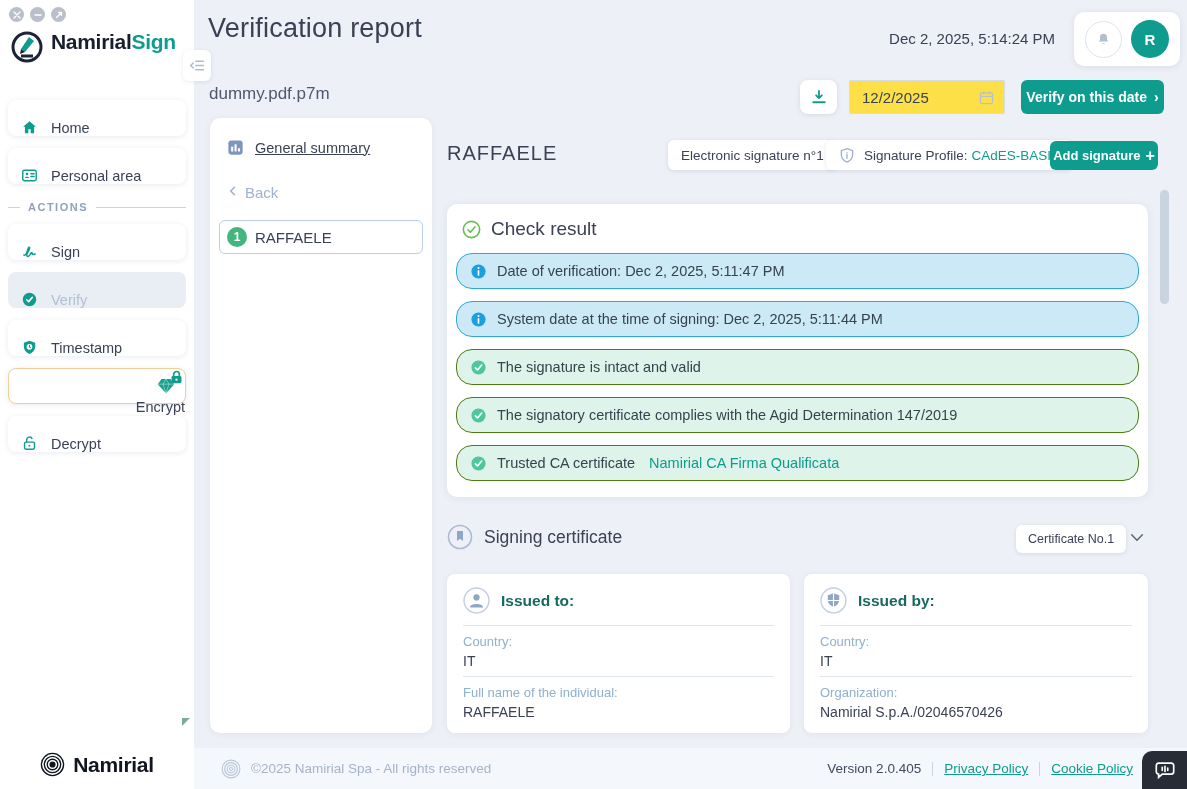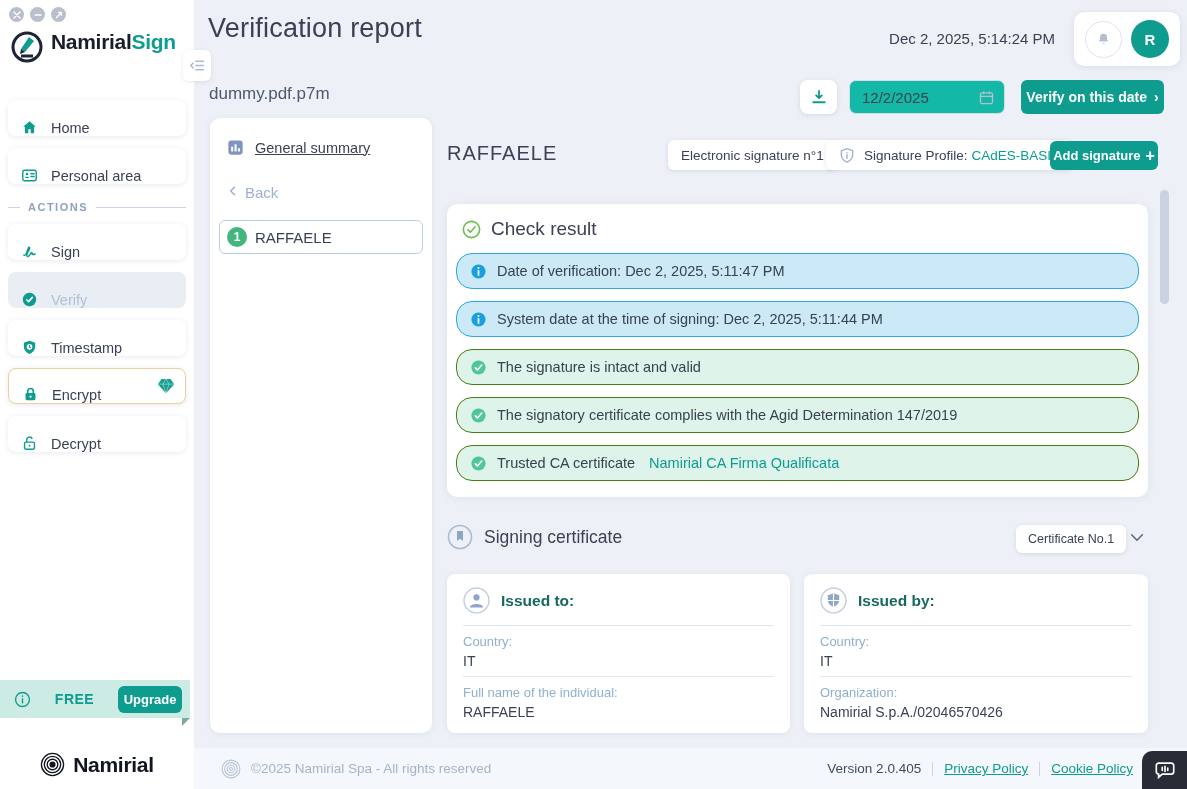--- a/index.html
+++ b/index.html
@@ -18,21 +18,21 @@
   .logo-row { position:absolute; left:10px; top:30px; display:flex; gap:7px; }
   .logo-text { font-size:21px; font-weight:800; color:#171e2c; letter-spacing:-0.3px; }
   .logo-text .accent { color:#0d9c8d; }
   .nav { position:absolute; left:8px; right:8px; top:100px; }
   .nav-item {
     height:36px; margin-bottom:12px; border-radius:8px; background:#fff;
     box-shadow:0 1px 5px rgba(60,80,120,.12); display:flex; align-items:flex-end;
     gap:13px; padding-left:13px; font-size:14.5px; color:#3b4256; cursor:pointer; position:relative;
   }
   .nav-item.active { background:#e9edf4; box-shadow:none; color:#b1c0d5; }
-  .nav-item.premium { border:1px solid #f0cf9a; }
+  .nav-item.premium { border:1px solid #f0cf9a;flex-direction:column; }
   .nav-item .gem { position:absolute; right:10px; top:9px; }
   .actions-sep { display:flex; align-items:center; margin:16px 0 10px; height:14px; }
   .actions-sep .dash { width:12px; border-top:1px solid #c9d5e6; }
   .actions-sep .lbl { font-size:11px; font-weight:700; letter-spacing:1.5px; color:#8ea2bf; margin:0 8px; }
   .actions-sep .line { flex:1; border-top:1px solid #c9d5e6; }
   .plan-banner {
     position:absolute; left:0; top:680px; width:190px; height:38px; background:#cdebe5;
     display:flex; align-items:center; padding:0 8px 0 14px; z-index:4;
   }
   .plan-label { flex:1; text-align:center; color:#0d9c8d; font-weight:700; font-size:14px; letter-spacing:.5px; }
@@ -52,21 +52,21 @@
   .user-card {
     position:absolute; right:7px; top:12px; width:106px; height:54px; background:#fff; border-radius:10px;
     box-shadow:0 1px 6px rgba(40,60,100,.10); display:flex; align-items:center; justify-content:center; gap:9px; z-index:2;
   }
   .bell-wrap { width:37px; height:37px; border-radius:50%; border:1px solid #dee4ee; display:flex; align-items:center; justify-content:center; cursor:pointer; }
   .avatar { width:38px; height:38px; border-radius:50%; background:#0d9c8d; color:#fff; font-size:15px; font-weight:700; display:flex; align-items:center; justify-content:center; cursor:pointer; }
 
   
   .filename { position:absolute; left:209px; top:84px; font-size:17px; color:#4e596f; }
   .download-btn { position:absolute; left:800px; top:80px; width:37px; height:34px; background:#fff; border:none; border-radius:8px; box-shadow:0 1px 5px rgba(60,80,120,.14); display:flex; align-items:center; justify-content:center; cursor:pointer; }
-  .date-box { position:absolute; left:849px; top:80px; width:156px; height:34px; background:#14b8a6; border:1px solid #d5dce6; border-radius:7px; }
+  .date-box { position:absolute; left:849px; top:80px; width:156px; height:34px; background:#fde047; border:1px solid #d5dce6; border-radius:2px; }
   .date-box input { width:100%; height:100%; border:none; outline:none; background:transparent; font-family:inherit; font-size:15px; color:#3a4154; padding:0 34px 0 12px; }
   .date-box .cal { position:absolute; right:9px; top:8px; }
   .verify-btn { position:absolute; left:1021px; top:80px; width:143px; height:34px; background:#0d9c8d; border:none; border-radius:6px; color:#fff; font-size:14px; font-weight:600; font-family:inherit; display:flex; align-items:center; justify-content:center; gap:7px; cursor:pointer; }
 
   
   .nav-panel { position:absolute; left:210px; top:118px; width:222px; height:615px; background:#fff; border-radius:10px; box-shadow:0 1px 6px rgba(40,60,100,.07); }
   .gs-row { display:flex; align-items:center; gap:10px; padding:20px 0 0 16px; cursor:pointer; }
   .gs-row .lbl { font-size:14.5px; font-weight:500; color:#3b4256; text-decoration:underline; }
   .back-row { display:flex; gap:5px; margin:27px 0 0 16px; color:#9eb2cd; font-size:15px; cursor:pointer; }
   .signer-item { margin:19px 9px 0; height:34px; border:1px solid #b9cdea; border-radius:6px; display:flex; align-items:center; gap:8px; padding-left:7px; cursor:pointer; background:#fff; }
@@ -227,31 +227,20 @@
         <svg width="17" height="17" viewBox="0 0 24 24" fill="none" stroke="#0d9c8d" stroke-width="2">
           <path d="M8 10V7a4 4 0 017.8-1.3"></path>
           <rect x="5" y="10" width="14" height="10" rx="2"></rect>
           <circle cx="12" cy="15" r="1.4" fill="#0d9c8d" stroke="none"></circle>
         </svg>
       </span>
       <span>Decrypt</span>
     </div>
   </nav>
 
-  <div class="plan-banner">
-    <span>
-      <svg width="17" height="17" viewBox="0 0 20 20" fill="none" stroke="#0d9c8d" stroke-width="1.6">
-        <circle cx="10" cy="10" r="8.2"></circle>
-        <path d="M10 9v5" stroke-linecap="round"></path>
-        <circle cx="10" cy="6" r="1" fill="#0d9c8d" stroke="none"></circle>
-      </svg>
-    </span>
-    <span class="plan-label">FREE</span>
-    <button class="upgrade-btn">Upgrade</button>
-  </div>
   <div class="plan-fold"></div>
 
   <div class="sidebar-brand">
     <span>
       <svg width="25" height="25" viewBox="0 0 26 26" fill="none" stroke="#10151f" stroke-width="1.4">
         <circle cx="13" cy="13" r="11.5"></circle>
           <circle cx="13" cy="13" r="8.5"></circle>
           <circle cx="13" cy="13" r="5.5"></circle>
           <circle cx="13" cy="13" r="2.5" fill="#10151f"></circle>
       </svg>

